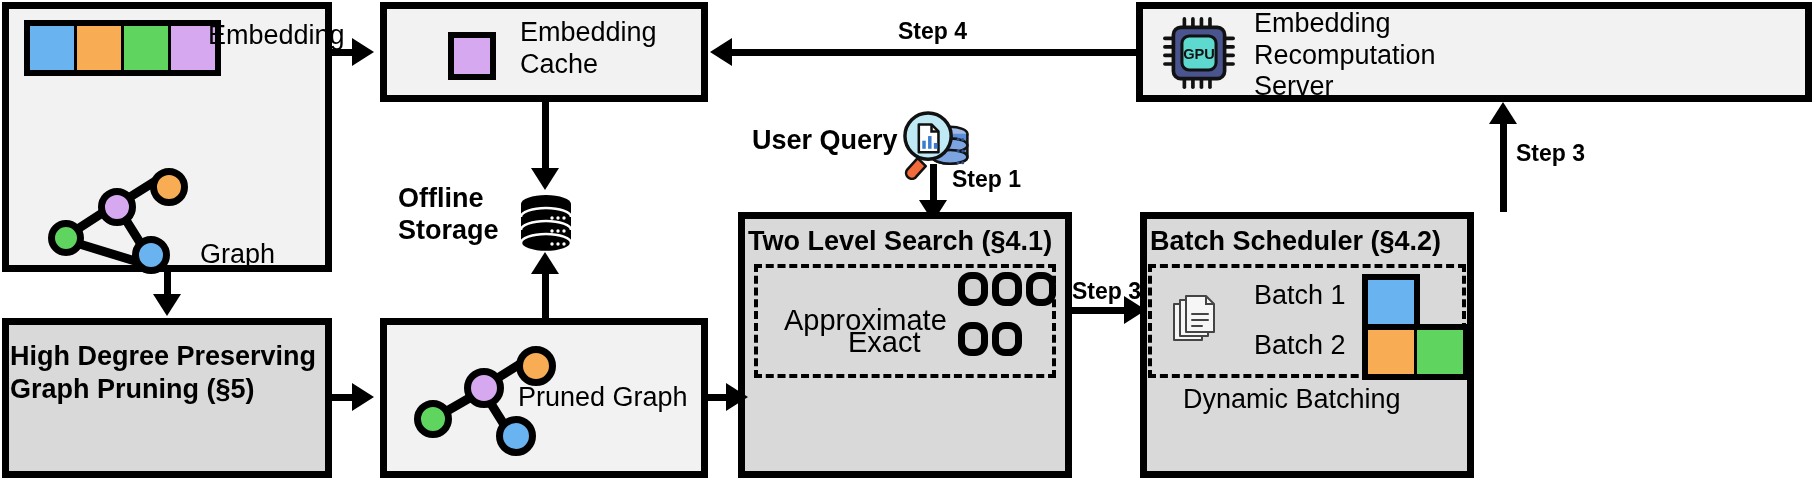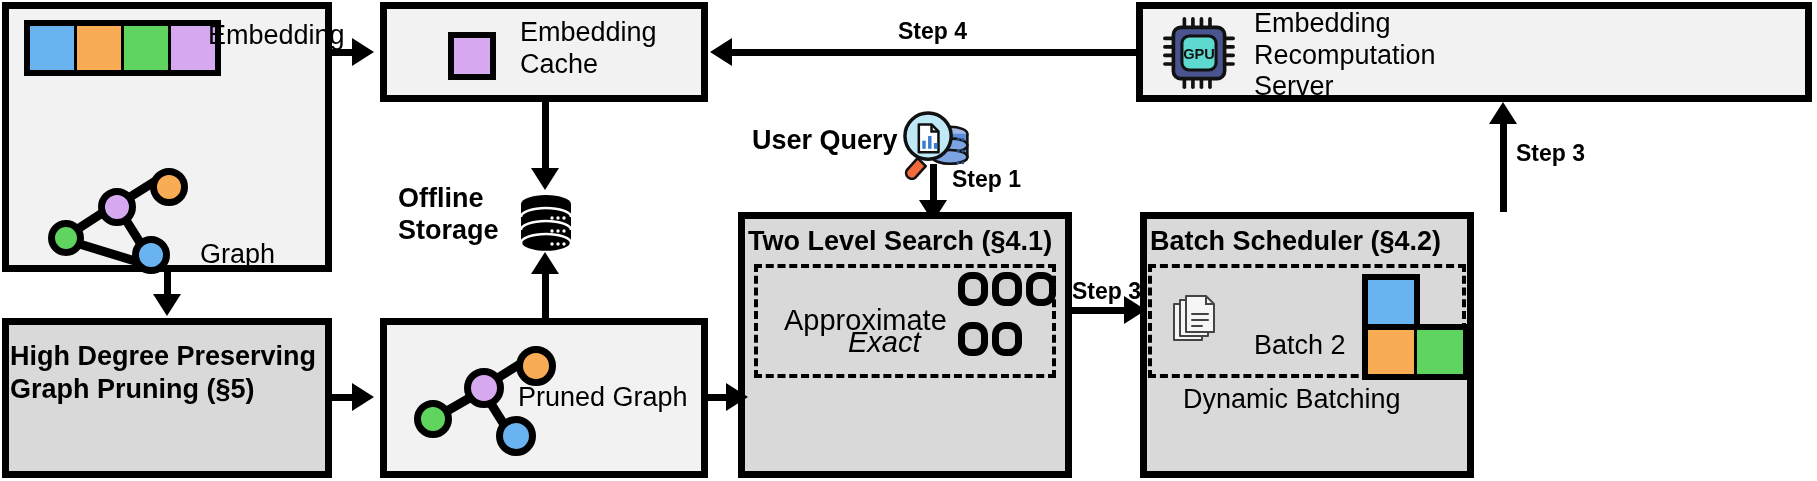--- a/index.html
+++ b/index.html
@@ -200,21 +200,21 @@
   <div class="box dark" style="left:738px;top:212px;width:334px;height:266px;"></div>
   <div class="lbl t-big bold ctr" style="left:748px;top:226px;width:314px;">Two Level Search (§4.1)</div>
 
   <div class="dashed" style="left:754px;top:264px;width:302px;height:114px;"></div>
 
   <div class="lbl t-mid" style="left:784px;top:276px;margin-top:28px;">Approximate</div>
   <div class="slot" style="left:958px;top:272px;width:30px;height:34px;"></div>
   <div class="slot" style="left:992px;top:272px;width:30px;height:34px;"></div>
   <div class="slot" style="left:1026px;top:272px;width:30px;height:34px;"></div>
 
-  <div class="lbl t-mid" style="left:848px;top:326px;font-style:italic;">Exact</div>
+  <div class="lbl t-mid" style="left:848px;top:326px;">Exact</div>
   <div class="slot" style="left:958px;top:322px;width:30px;height:34px;"></div>
   <div class="slot" style="left:992px;top:322px;width:30px;height:34px;"></div>
 
 
   <div class="hline" style="left:708px;top:394px;width:26px;"></div>
   <div class="arrow arr-right" style="left:726px;top:383px;"></div>
 
   <div class="hline" style="left:1072px;top:307px;width:62px;"></div>
   <div class="arrow arr-right" style="left:1124px;top:296px;"></div>
   <div class="steplbl" style="left:1072px;top:278px;">Step 3</div>
@@ -231,20 +231,21 @@
       <path d="M16 4 h20 l8 8 v28 h-28 Z"></path>
     </g>
     <path d="M36 4 v8 h8" fill="none" stroke="#444" stroke-width="2"></path>
     <g stroke="#444" stroke-width="2" stroke-linecap="round">
       <line x1="22" y1="22" x2="38" y2="22"></line>
       <line x1="22" y1="28" x2="38" y2="28"></line>
       <line x1="22" y1="34" x2="32" y2="34"></line>
     </g>
   </svg>
 
+  <div class="lbl t-big" style="left:1254px;top:280px;">Batch 1</div>
   <div class="chiprow" style="left:1362px;top:274px;">
     <div class="sw" style="background:#68b3f0;"></div>
   </div>
 
   <div class="lbl t-big" style="left:1254px;top:330px;">Batch 2</div>
   <div class="chiprow" style="left:1362px;top:324px;">
     <div class="sw" style="background:#f8ad55;"></div>
     <div class="sw" style="background:#5fd45f;"></div>
   </div>
 

